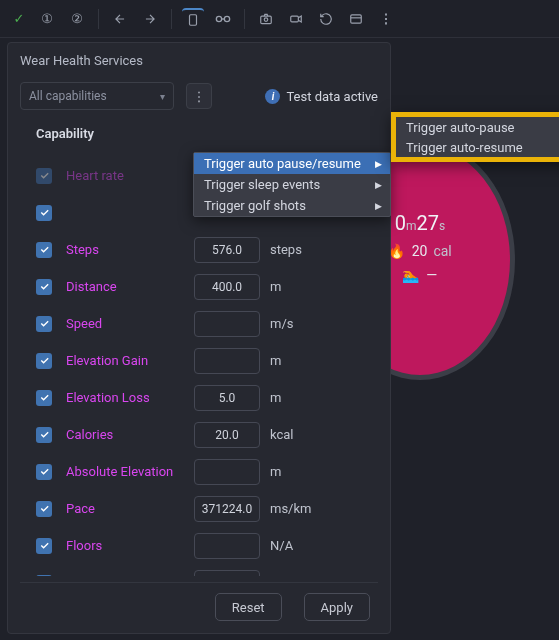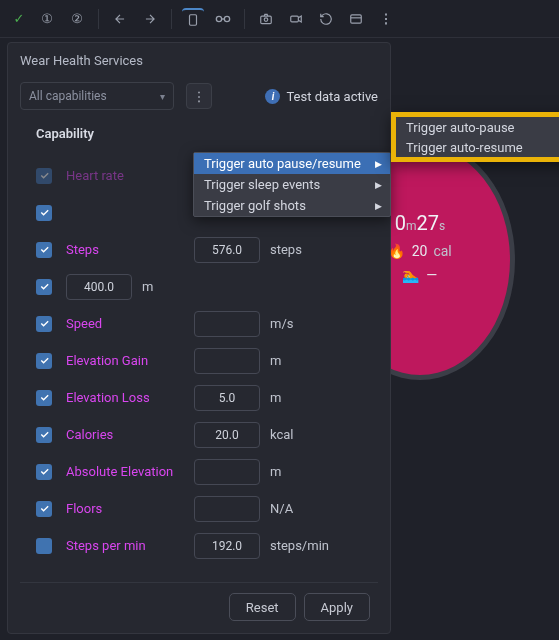--- a/index.html
+++ b/index.html
@@ -27,21 +27,21 @@
   .cap-heading { font-weight:600; color:#d8dbe4; margin:0 0 16px 16px; }
 
   .cap-list { flex:1; overflow:hidden; padding-left:16px; }
   .cap-item { display:flex; align-items:center; height:37px; }
   .cbox { width:16px; height:16px; border-radius:3px; background:#4073b0; display:flex; align-items:center; justify-content:center; margin-right:14px; }
   .cbox svg { width:11px; height:11px; }
   .cap-label { flex:0 0 128px; color:#d946ef; font-size:13px; }
   .cap-input { width:66px; height:26px; border:1px solid #454854; border-radius:4px; background:transparent; color:#cfd3dc; font-size:12px; text-align:center; padding:0 6px; margin-right:10px; }
   .cap-unit { color:#bfc3cd; font-size:13px; }
 
-  .footer { display:flex; justify-content:flex-end; gap:8px; padding:10px 8px 4px; border-top:1px solid #33363f; margin-top:6px; }
+  .footer { display:flex; justify-content:flex-end; gap:22px; padding:10px 8px 4px; border-top:1px solid #33363f; margin-top:6px; }
   .btn { height:28px; padding:0 16px; border:1px solid #4a4d58; border-radius:5px; background:transparent; color:#c7cad3; font-size:13px; display:flex; align-items:center; }
 
   
   .watch { position:absolute; left:325px; top:140px; width:190px; height:240px; border-radius:50%/50%; border:5px solid #3b3e47; background:#be185d; color:#fff; display:flex; flex-direction:column; align-items:center; padding-top:66px; }
   .watch-time { font-size:20px; color:#f1f3f7; }
   .watch-time .unit { font-size:12px; color:#bfc3cd; }
   .watch-row { display:flex; align-items:center; gap:6px; margin-top:8px; font-size:14px; color:#e6e8ee; }
   .fire { color:#ffa52a; }
   .sw { color:#ffa52a; font-size:14px; }
   .watch-row .sm { font-size:14px; color:#bfc3cd; }
@@ -178,20 +178,21 @@
       <span class="cap-label">Steps</span>
       <input class="cap-input" value="576.0" style="">
       <span class="cap-unit">steps</span>
     </div>
     <div class="cap-item">
       <span class="cbox">
           <svg viewBox="0 0 24 24" fill="none" stroke="#fff" stroke-width="3">
             <path d="M5 12l5 5L20 7"></path>
           </svg>
         </span>
+      <span class="cap-label">Distance</span>
       <input class="cap-input" value="400.0" style="">
       <span class="cap-unit">m</span>
     </div>
     <div class="cap-item">
       <span class="cbox">
           <svg viewBox="0 0 24 24" fill="none" stroke="#fff" stroke-width="3">
             <path d="M5 12l5 5L20 7"></path>
           </svg>
         </span>
       <span class="cap-label">Speed</span>
@@ -230,20 +231,30 @@
     </div>
     <div class="cap-item">
       <span class="cbox">
           <svg viewBox="0 0 24 24" fill="none" stroke="#fff" stroke-width="3">
             <path d="M5 12l5 5L20 7"></path>
           </svg>
         </span>
       <span class="cap-label">Absolute Elevation</span>
       <input class="cap-input" value="" style="">
       <span class="cap-unit">m</span>
+    </div>
+    <div class="cap-item">
+      <span class="cbox">
+          <svg viewBox="0 0 24 24" fill="none" stroke="#fff" stroke-width="3">
+            <path d="M5 12l5 5L20 7"></path>
+          </svg>
+        </span>
+      <span class="cap-label">Pace</span>
+      <input class="cap-input" value="371224.0" style="">
+      <span class="cap-unit">ms/km</span>
     </div>
     <div class="cap-item">
       <span class="cbox">
           <svg viewBox="0 0 24 24" fill="none" stroke="#fff" stroke-width="3">
             <path d="M5 12l5 5L20 7"></path>
           </svg>
         </span>
       <span class="cap-label">Floors</span>
       <input class="cap-input" value="" style="">
       <span class="cap-unit">N/A</span>

